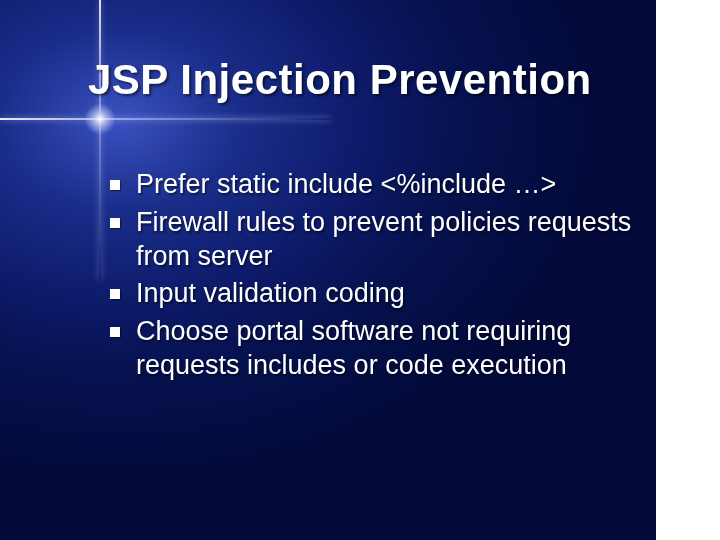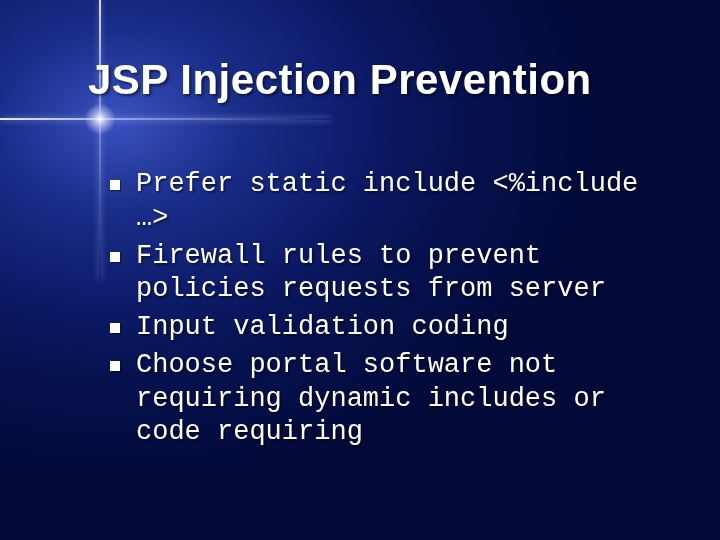--- a/index.html
+++ b/index.html
@@ -3,21 +3,21 @@
 <meta charset="utf-8">
 <style>
   html, body {
     margin: 0;
     padding: 0;
     width: 720px;
     height: 540px;
     overflow: hidden;
   }
   .slide {
-    width: 720px;
+    width: 656px;
     height: 540px;
     background: radial-gradient(ellipse 480px 360px at 120px 120px,
                 #3a52c0 0%,
                 #1a2d8a 25%,
                 #0d1b6a 50%,
                 #061250 70%,
                 #030a3a 100%);
     position: relative;
     font-family: Tahoma, Verdana, Arial, sans-serif;
     color: #ffffff;
@@ -87,21 +87,21 @@
     top: 168px;
     width: 560px;
   }
   .bullet {
     display: flex;
     align-items: flex-start;
     margin-bottom: 4px;
     font-size: 27px;
     line-height: 1.25;
     text-shadow: 1.5px 1.5px 2px rgba(0,0,0,0.5);
-    font-family: Liberation Mono, monospace;
+    font-family: Liberation Sans, sans-serif;
   }
   .bullet .marker {
     flex: 0 0 auto;
     width: 10px;
     height: 10px;
     background: #ffffff;
     margin-top: 12px;
     margin-right: 16px;
     box-shadow: 1px 1px 1px rgba(0,0,0,0.4);
   }
@@ -126,16 +126,16 @@
     <div class="bullet">
       <div class="marker"></div>
       <div class="text">Firewall rules to prevent policies requests from server</div>
     </div>
     <div class="bullet">
       <div class="marker"></div>
       <div class="text">Input validation coding</div>
     </div>
     <div class="bullet">
       <div class="marker"></div>
-      <div class="text">Choose portal software not requiring dynamic includes or code requiring</div>
+      <div class="text">Choose portal software not requiring requests includes or code execution</div>
     </div>
   </div>
 </div>
 
 </body></html>

